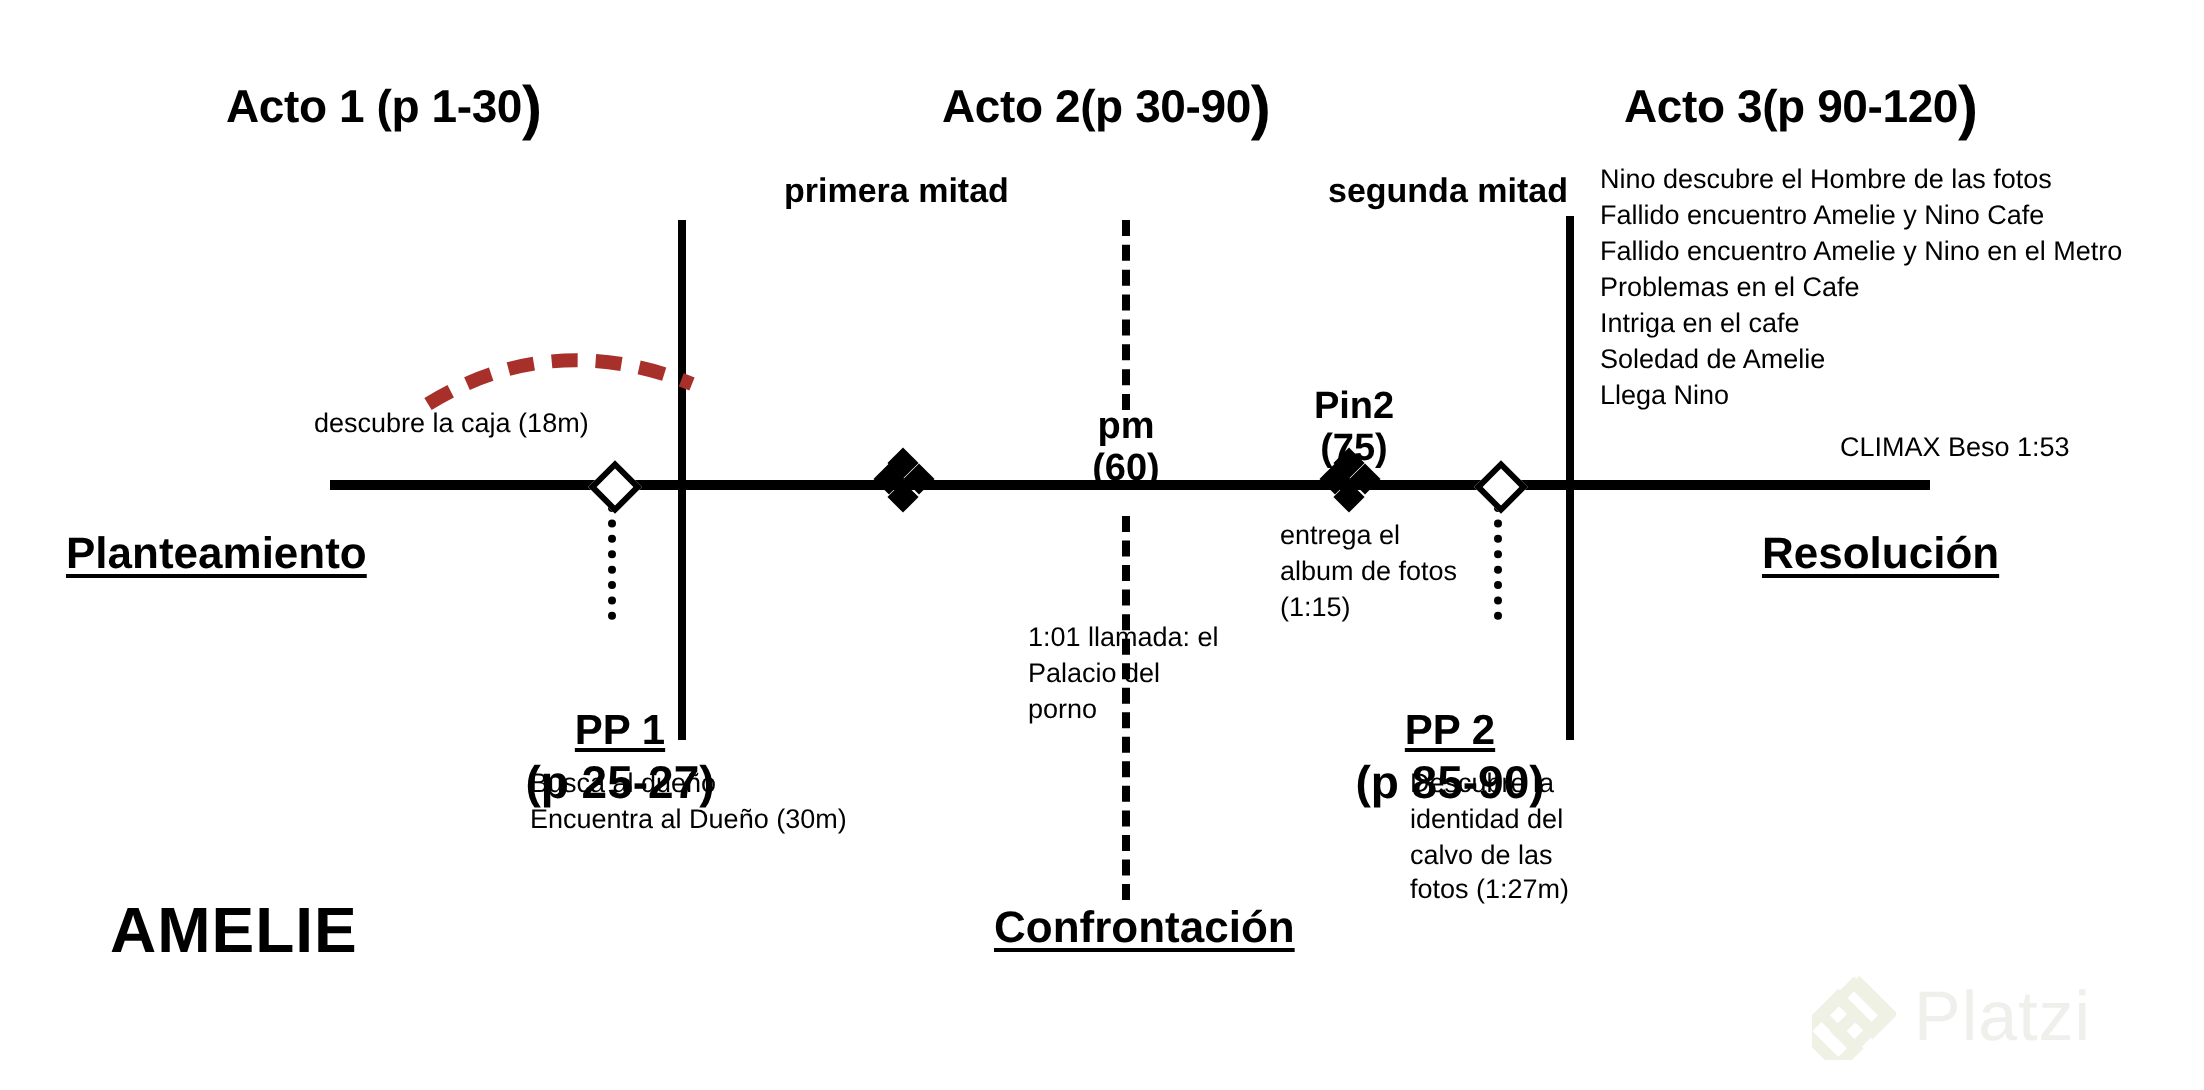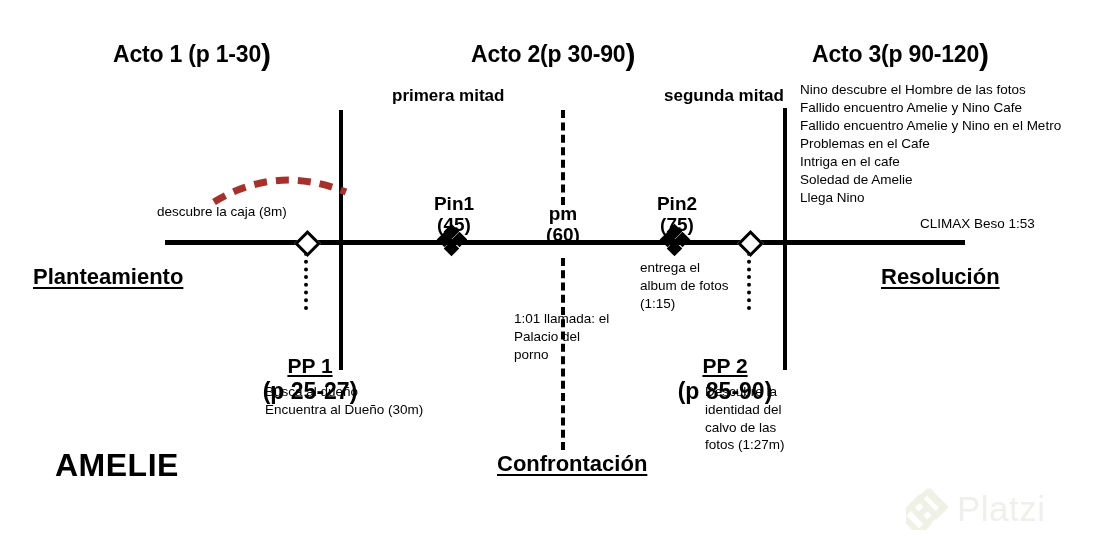--- a/index.html
+++ b/index.html
@@ -171,43 +171,39 @@
   <div class="vline vline-act1"></div>
   <div class="vline vline-act3"></div>
   <div class="vdash vdash-mid-top"></div>
   <div class="vdash vdash-mid-bot"></div>
   <div class="vdot vdot-pp1"></div>
   <div class="vdot vdot-pp2"></div>
 
   <svg class="red-arc" width="150" height="42" viewBox="0 0 150 42">
     <path d="M 8 36 Q 70 -2 140 26" fill="none" stroke="#A8302A" stroke-width="7" stroke-linecap="butt" stroke-dasharray="13 9"></path>
   </svg>
-  <div class="note" style="left:157px;top:203px;">descubre la caja (8m)</div>
+  <div class="note" style="left:157px;top:203px;">descubre la caja (18m)</div>
 
   <div class="diamond-hollow dh-1"></div>
   <div class="diamond-hollow dh-2"></div>
 
   <div class="diamond-cluster" style="left:437px;top:227px;">
     <div class="diamond-solid" style="left:2px;top:7px;"></div>
     <div class="diamond-solid" style="left:17px;top:7px;"></div>
     <div class="diamond-solid" style="left:9px;top:16px;"></div>
     <div class="diamond-solid" style="left:9px;top:-1px;"></div>
   </div>
 
   <div class="diamond-cluster" style="left:660px;top:227px;">
     <div class="diamond-solid" style="left:2px;top:7px;"></div>
     <div class="diamond-solid" style="left:17px;top:7px;"></div>
     <div class="diamond-solid" style="left:9px;top:16px;"></div>
     <div class="diamond-solid" style="left:9px;top:-1px;"></div>
   </div>
 
-  <div class="pin-label" style="left:404px;top:193px;width:100px;">
-    <div>Pin1</div>
-    <div>(45)</div>
-  </div>
   <div class="pin-label" style="left:627px;top:193px;width:100px;">
     <div>Pin2</div>
     <div>(75)</div>
   </div>
   <div class="pin-label" style="left:513px;top:203px;width:100px;">
     <div>pm</div>
     <div>(60)</div>
   </div>
 
   <div class="note" style="left:640px;top:259px;">entrega el

